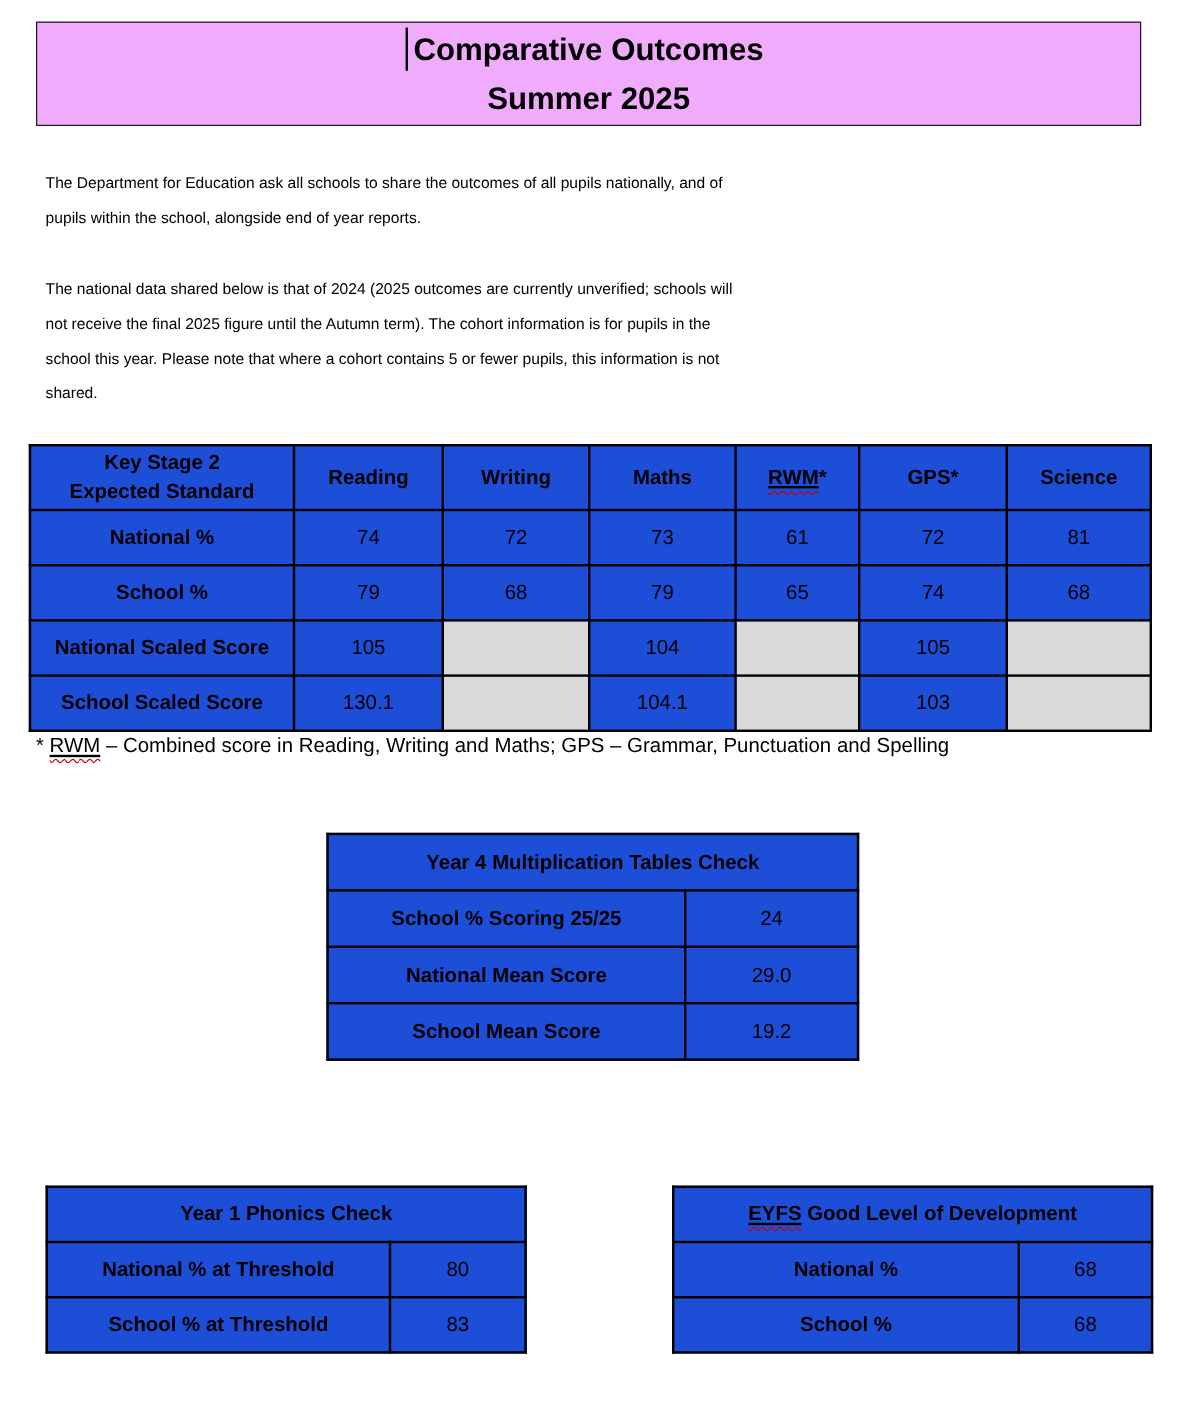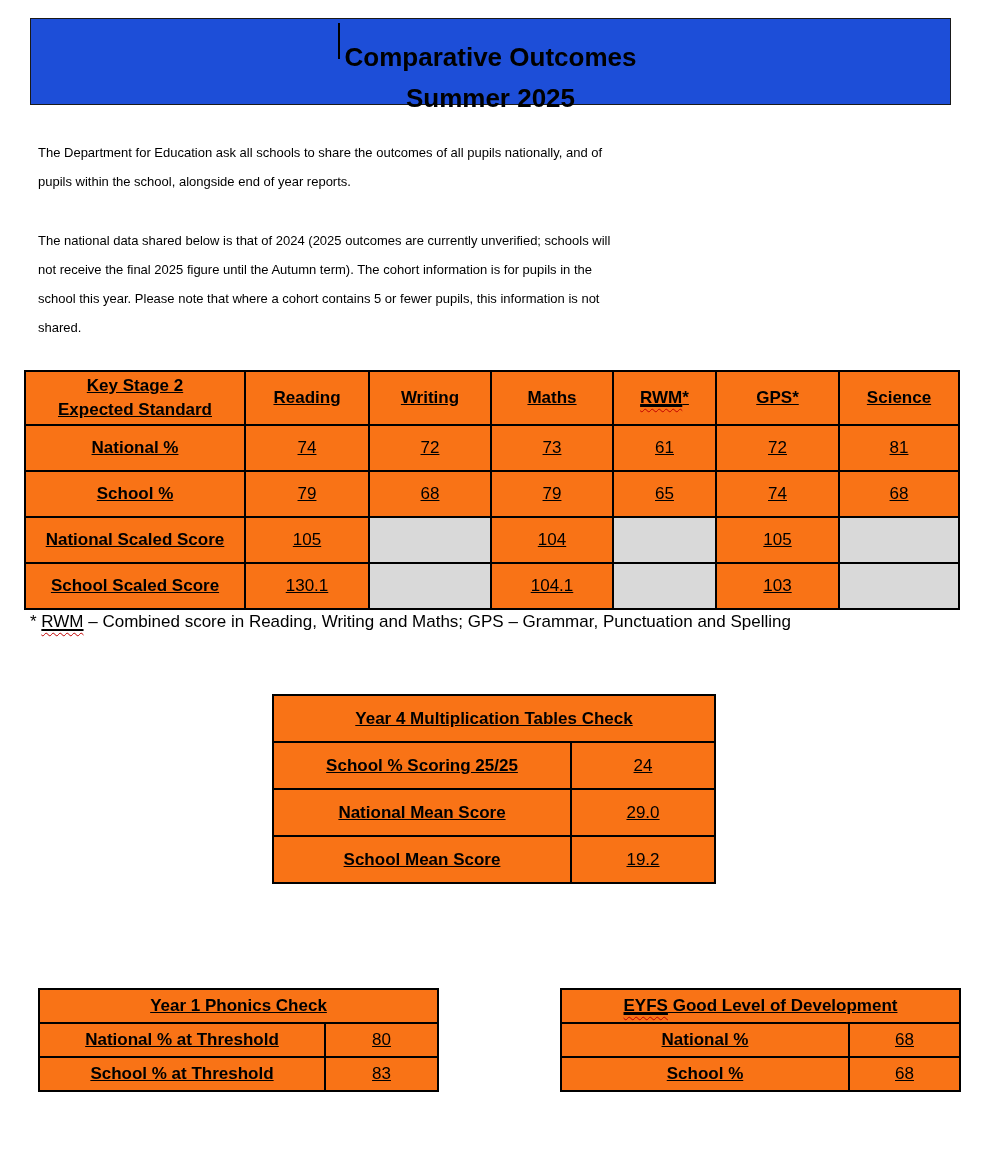--- a/index.html
+++ b/index.html
@@ -3,36 +3,36 @@
 <meta charset="utf-8">
 <style>
   * { box-sizing: border-box; }
   html, body { margin: 0; padding: 0; background: #ffffff; }
   body { font-family: "Liberation Sans", sans-serif; color: #000; }
   .page { position: relative; width: 990px; height: 1170px; background: #fff; overflow: hidden; }
 
   
   .title-box {
     position: absolute; left: 30px; top: 18px; width: 921px; height: 87px;
-    background: #1d4ed8; border: 1px solid #1a1a1a;
+    background: #f0abfc; border: 1px solid #1a1a1a;
     text-align: center; font-weight: 700; font-size: 26px; line-height: 41px;
-    padding-top: 18px;
+    padding-top: 2px;
   }
   .caret { position: absolute; left: 338px; top: 23px; width: 2px; height: 36px; background: #000; }
 
   
   .para {
     position: absolute; left: 38px; width: 918px;
     font-size: 13px; line-height: 29px; white-space: pre-line;
   }
   .para1 { top: 138px; }
   .para2 { top: 226px; }
 
   
-  table { position: absolute; border-collapse: collapse; table-layout: fixed; background: #f97316; text-decoration: underline; }
+  table { position: absolute; border-collapse: collapse; table-layout: fixed; background: #1d4ed8; }
   td, th { border: 2px solid #000; padding: 0 4px; text-align: center; vertical-align: middle; font-size: 17px; }
   th { font-weight: 700; }
   .rowlabel { font-weight: 700; }
   .gray { background: #d9d9d9; }
 
   
   .ks2 { left: 24px; top: 370px; width: 934px; }
   .ks2 tr.hdr { height: 54px; }
   .ks2 tr { height: 46px; }
   .ks2 .corner { white-space: pre-line; line-height: 24px; }
@@ -40,21 +40,21 @@
   
   .footnote { position: absolute; left: 30px; top: 612px; font-size: 17px; }
 
   
   .mtc { left: 272px; top: 694px; width: 442px; }
   .mtc tr { height: 47px; }
 
   
   .phonics { left: 38px; top: 988px; width: 399px; }
   .eyfs { left: 560px; top: 988px; width: 399px; }
-  .phonics tr, .eyfs tr { height: 34px; }
+  .phonics tr, .eyfs tr { height: 46px; }
 
   
   .u-solid { text-decoration: underline; text-decoration-thickness: 1.5px; text-underline-offset: 2px; }
   .u-squig { text-decoration: underline; text-decoration-style: wavy; text-decoration-color: #c00000; text-decoration-thickness: 1px; text-underline-offset: 5px; }
 </style>
 </head>
 <body>
 
 <div class="page">
 

